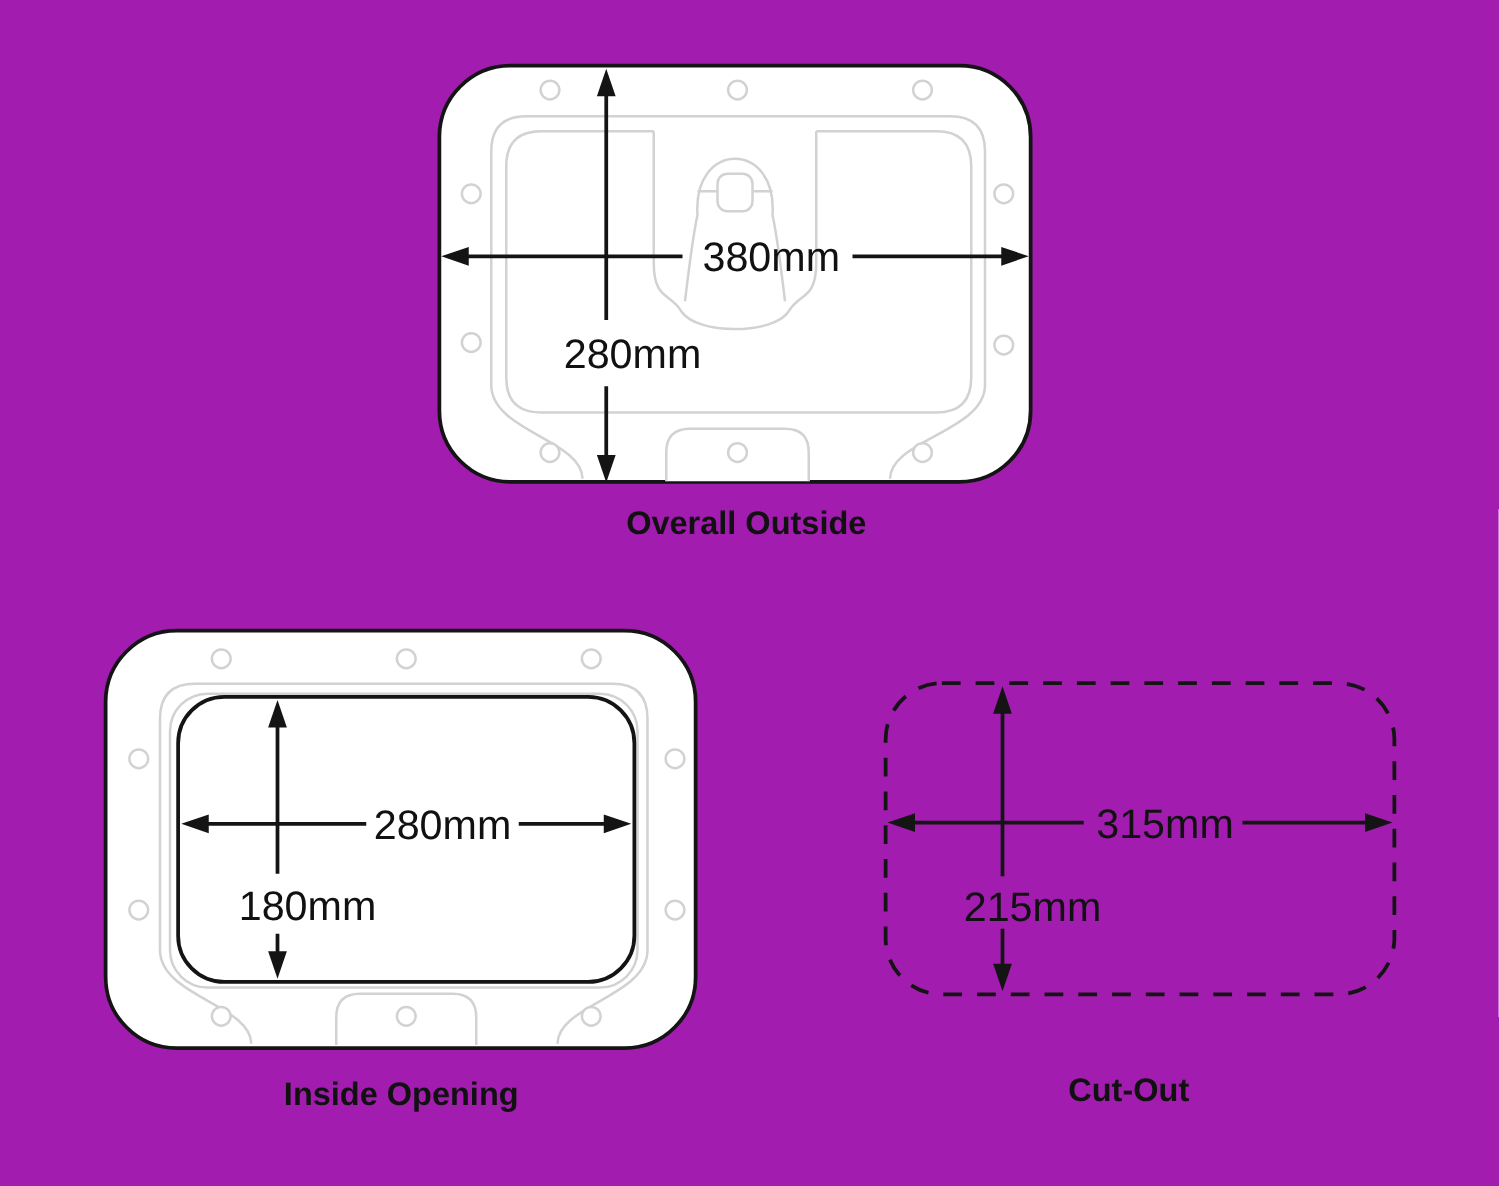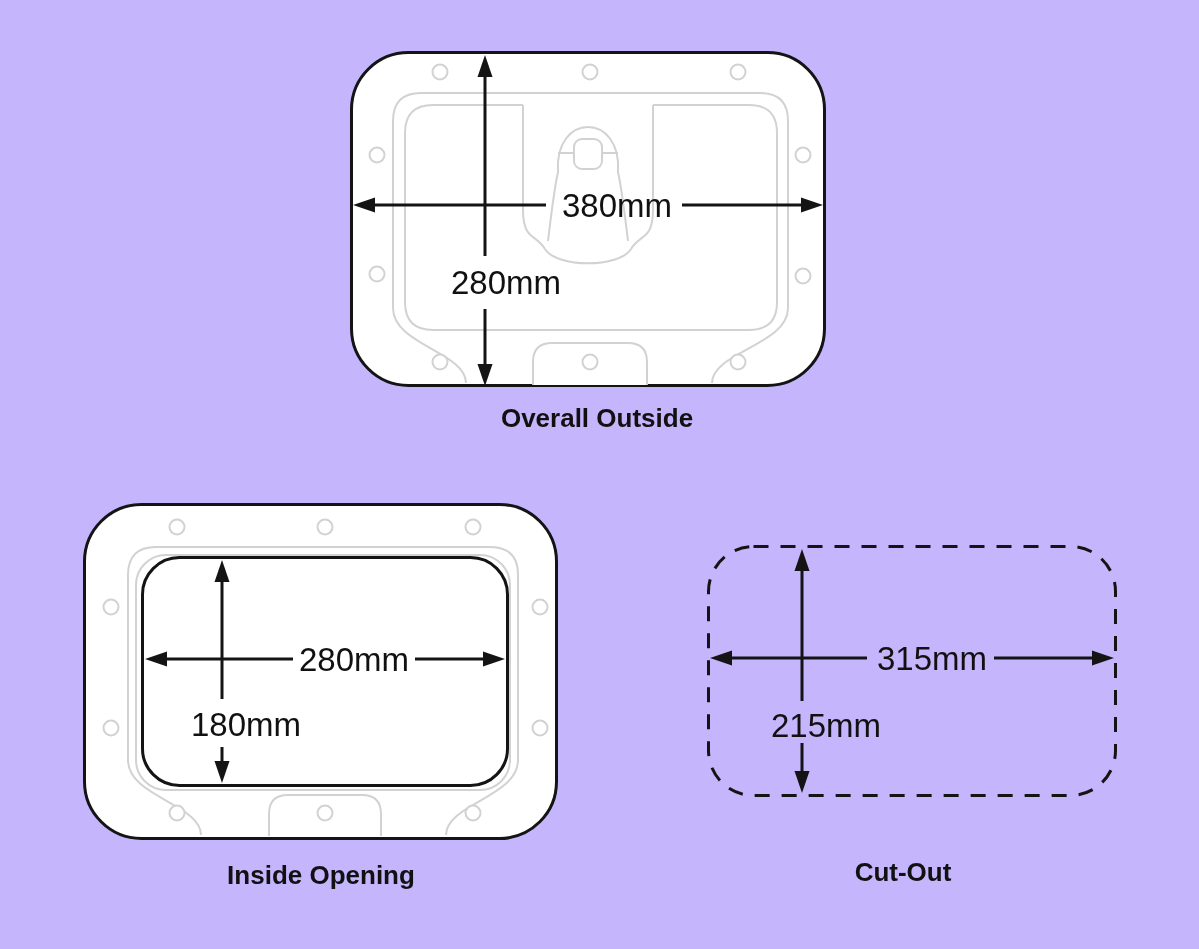--- a/index.html
+++ b/index.html
@@ -4,21 +4,21 @@
 <style>
   html, body {
     margin: 0;
     padding: 0;
     background: #ffffff;
   }
   #stage {
     position: relative;
     width: 1199px;
     height: 949px;
-    background: #c4b5fd;
+    background: #a21caf;
     overflow: hidden;
     font-family: "Liberation Sans", sans-serif;
   }
   svg { display: block; }
 
   .plate    { fill: #ffffff; stroke: #141414; stroke-width: 3; }
   .opening  { fill: none;    stroke: #141414; stroke-width: 3; }
   .cutout   { fill: none;    stroke: #141414; stroke-width: 3; stroke-dasharray: 15 12; }
   .detail   { fill: none;    stroke: #d2d2d2; stroke-width: 2; }
   .tab      { fill: #ffffff; stroke: #d2d2d2; stroke-width: 2; }

